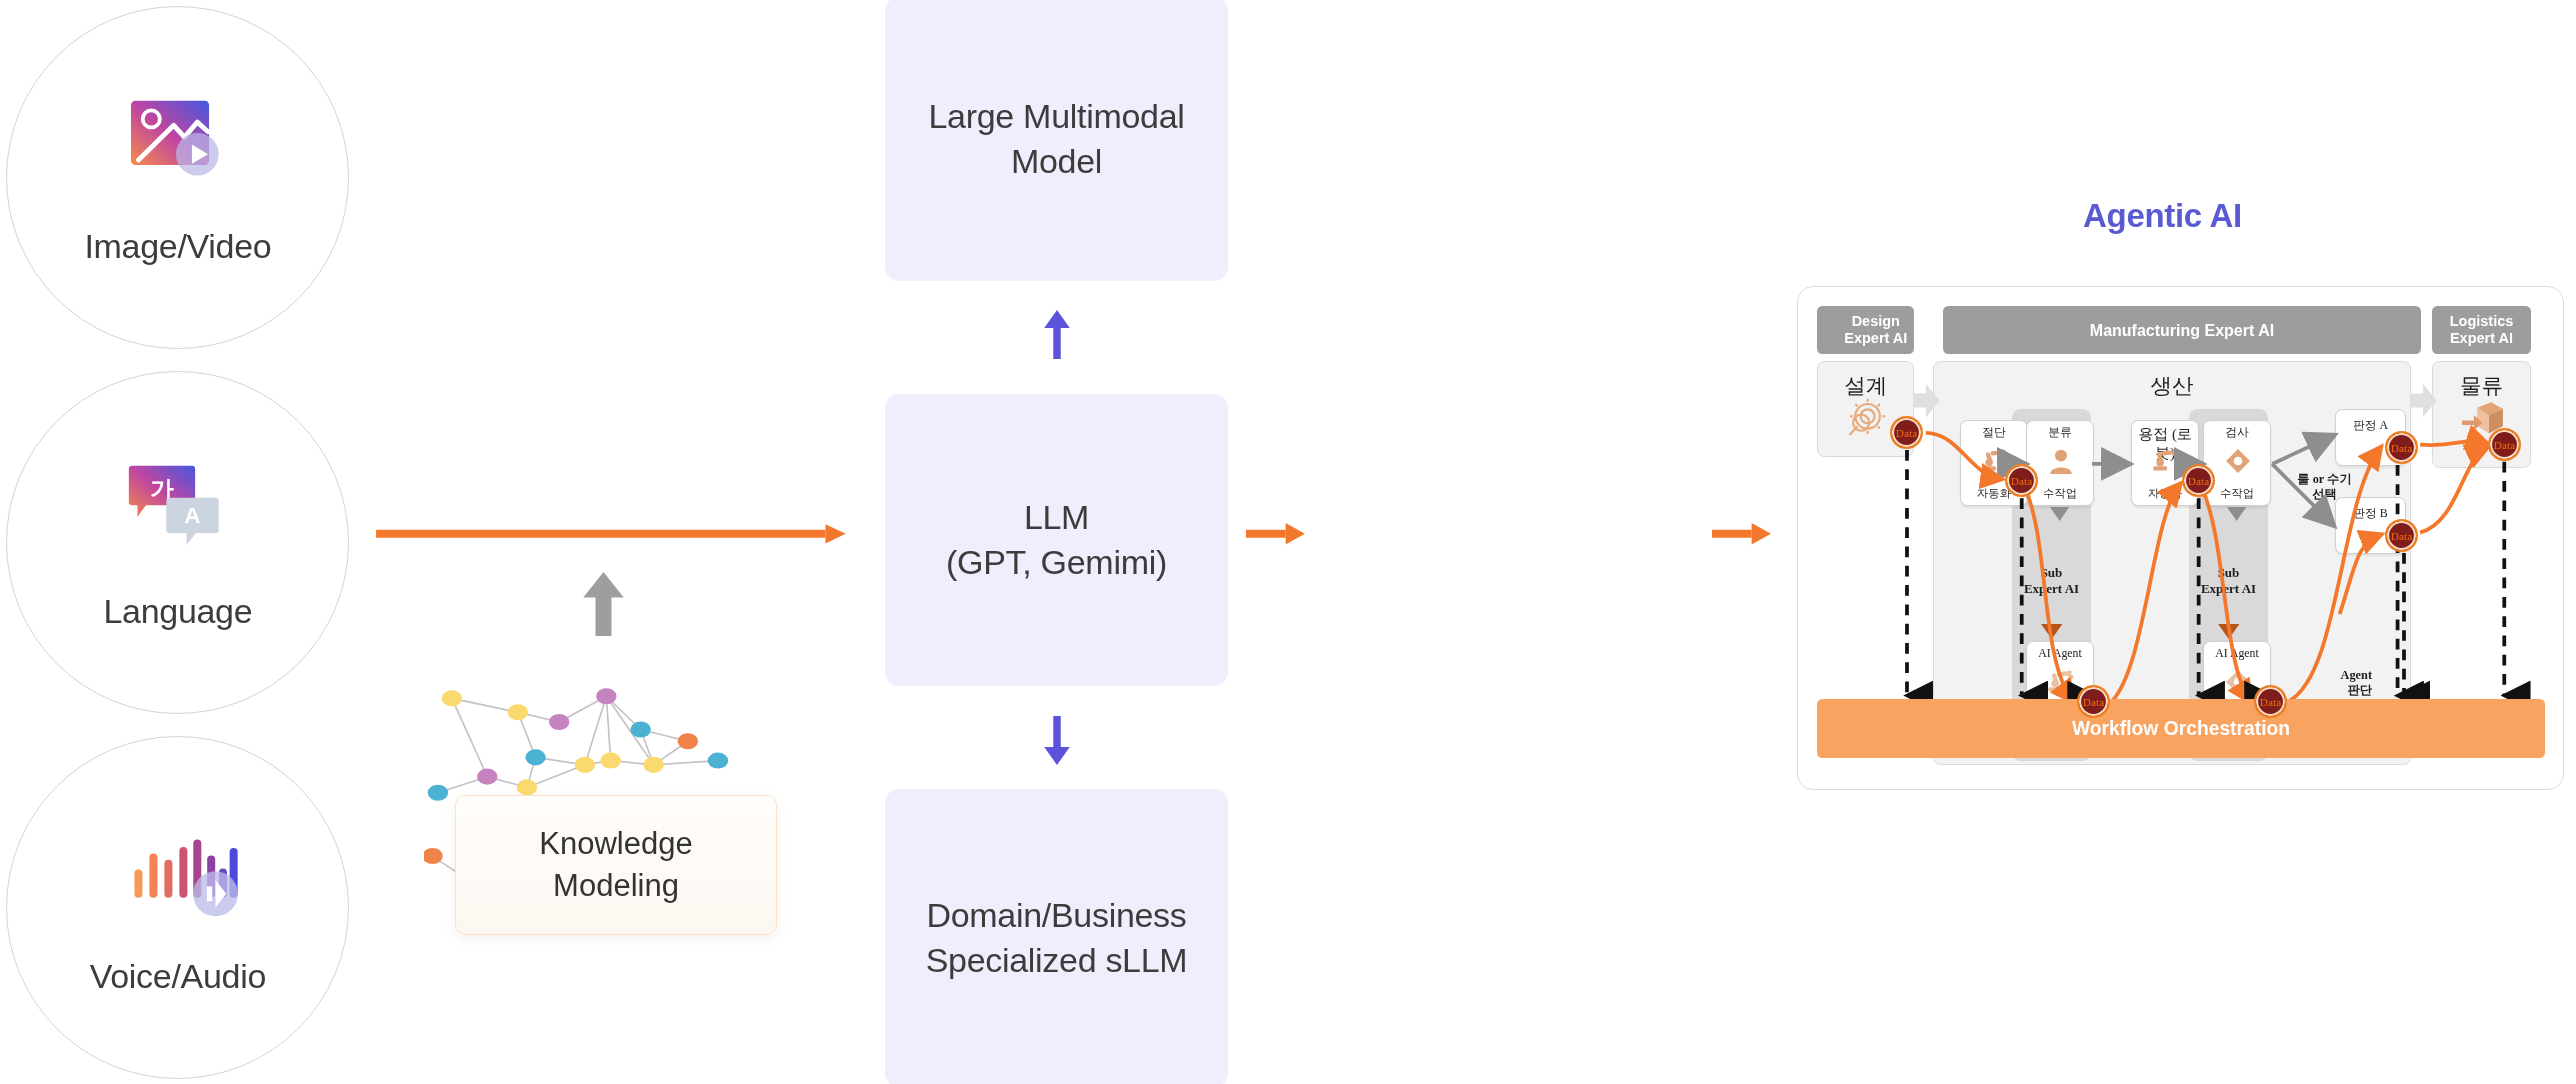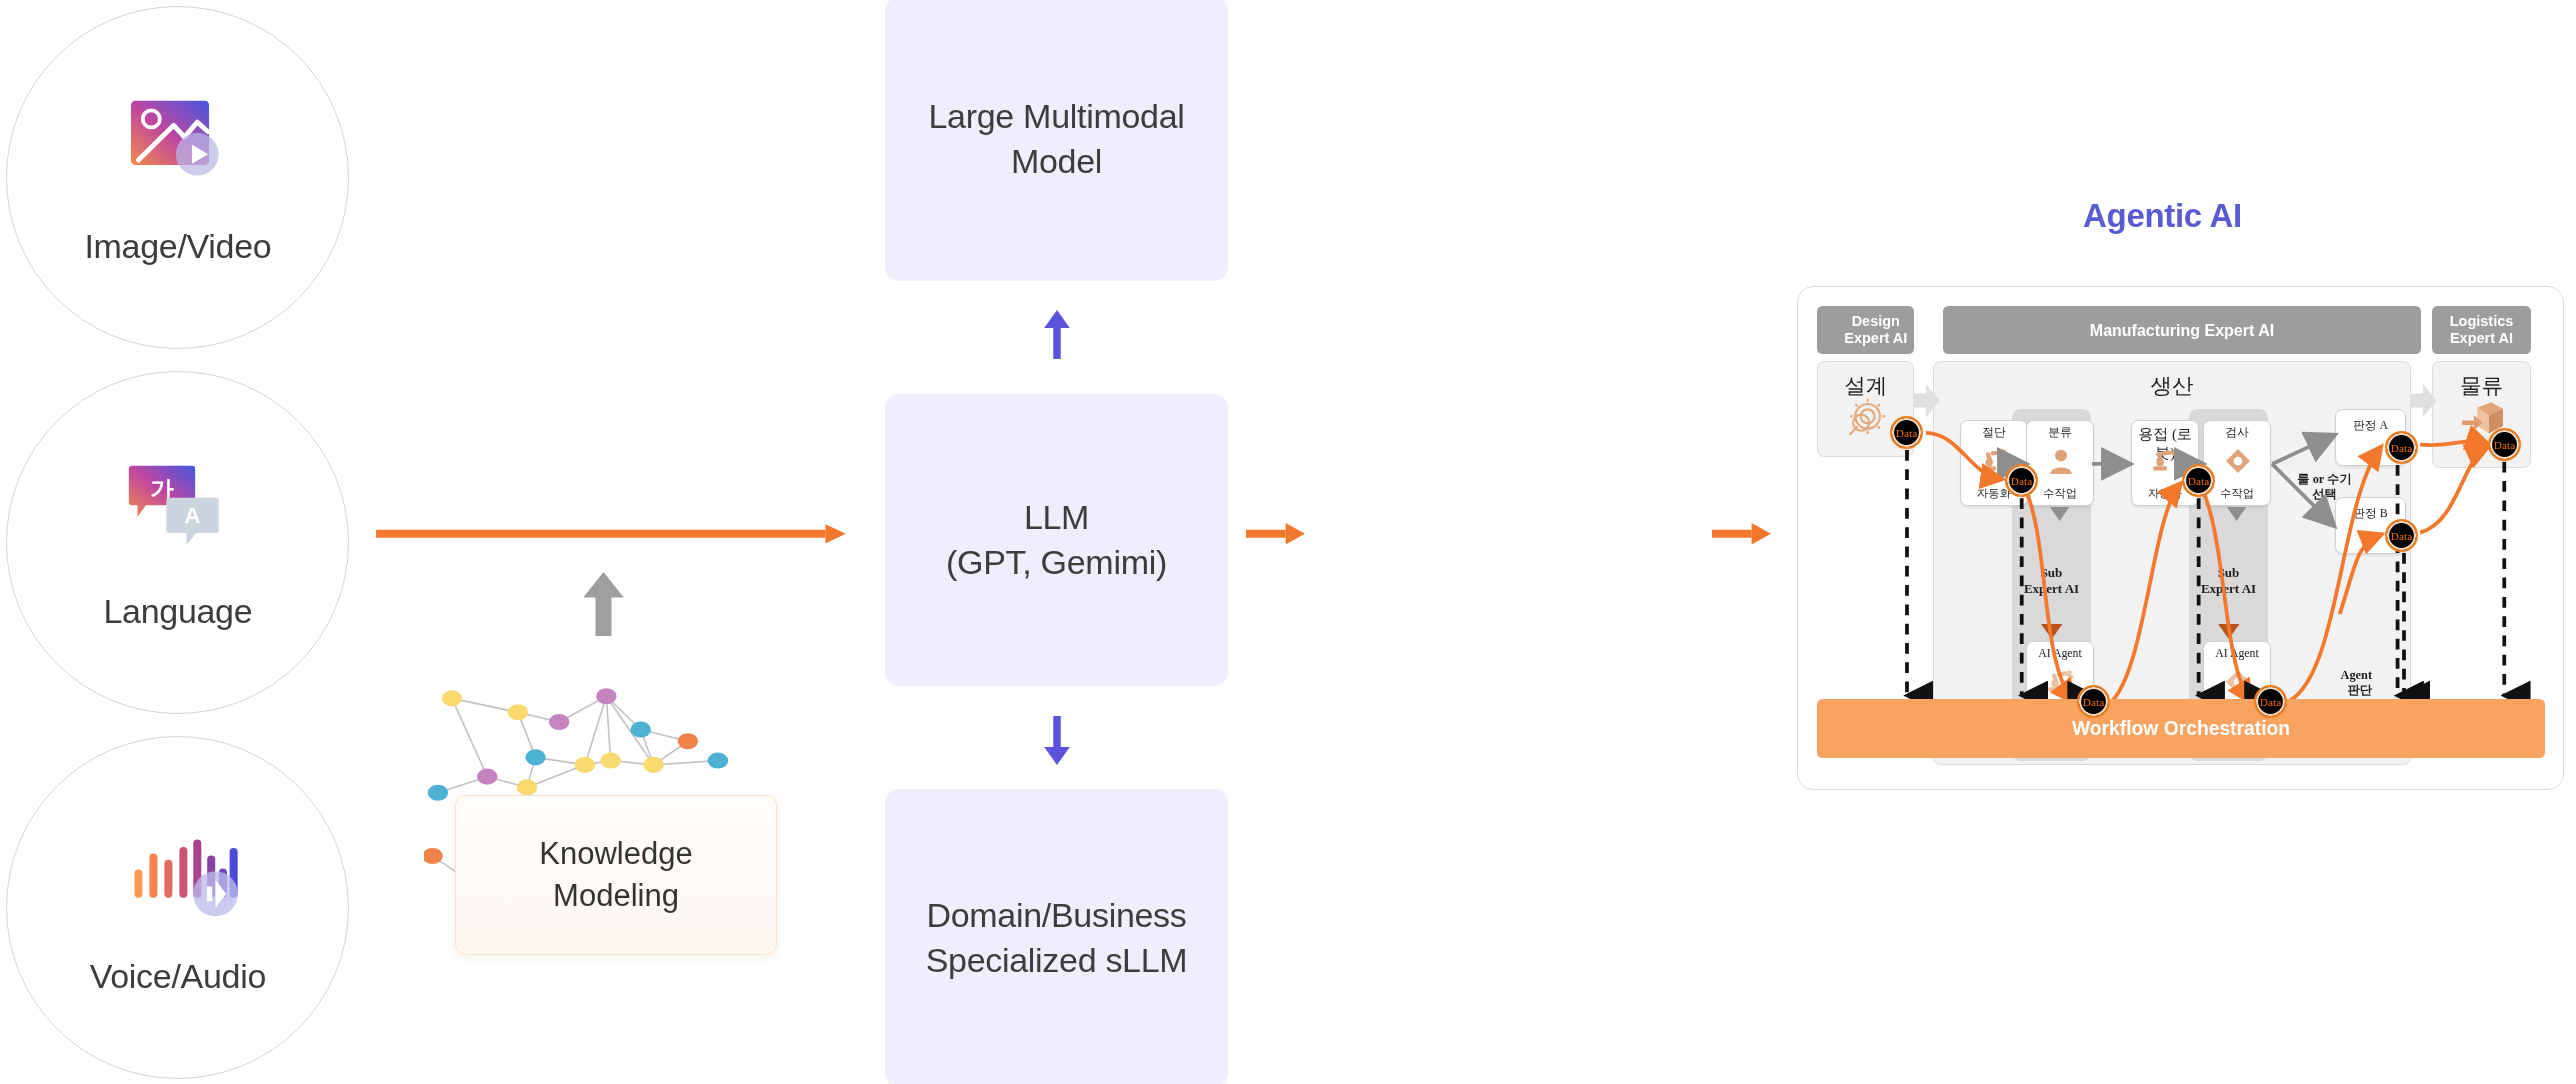--- a/index.html
+++ b/index.html
@@ -40,21 +40,21 @@
   }
 
   
   .h-arrow { position: absolute; }
   .v-arrow { position: absolute; }
 
   
   #km-wrap { position: absolute; left: 424px; top: 668px; width: 354px; height: 354px; }
   #km-box {
     position: absolute; left: 31px; top: 127px;
-    width: 322px; height: 160px;
+    width: 322px; height: 140px;
     background: linear-gradient(180deg,#fffdfa,#fdf7f1);
     border: 1.6px solid #fadfc9; border-radius: 10.7px;
     display: flex; align-items: center; justify-content: center;
     box-shadow: 0 3.2px 10.7px rgba(180,140,100,.10);
   }
   #km-box span { font-size: 31px; color: #333; line-height: 1.35; text-align: center; }
 
   
   #agentic-title {
     position: absolute; left: 1953px; top: 197px; width: 419px;
@@ -96,21 +96,21 @@
   .sub-group {
     position: absolute; background: #d9d9d9; border-radius: 8.6px;
   }
   .sub-label {
     position: absolute; left: 0; right: 0; text-align: center;
     font-size: 13px; color: #1d1d1d; font-weight: bold;
     font-family: "Liberation Serif", serif; line-height: 1.25;
   }
   .data-node {
     position: absolute; width: 33px; height: 33px; border-radius: 50%;
-    background: #000000; border: 2.7px solid #f07f20;
+    background: #7f1d1d; border: 2.7px solid #f07f20;
     display: flex; align-items: center; justify-content: center;
     font-size: 11.3px; color: #ec6c0a; font-family: "Liberation Serif", serif;
     box-shadow: 0 0 0 2.1px #fbdcc0 inset;
     z-index: 30;
   }
   #wf-bar {
     position: absolute; left: 1817px; top: 699px;
     width: 728px; height: 59px;
     background: #f9a361; border-radius: 5.4px;
     display: flex; align-items: center; justify-content: center;

